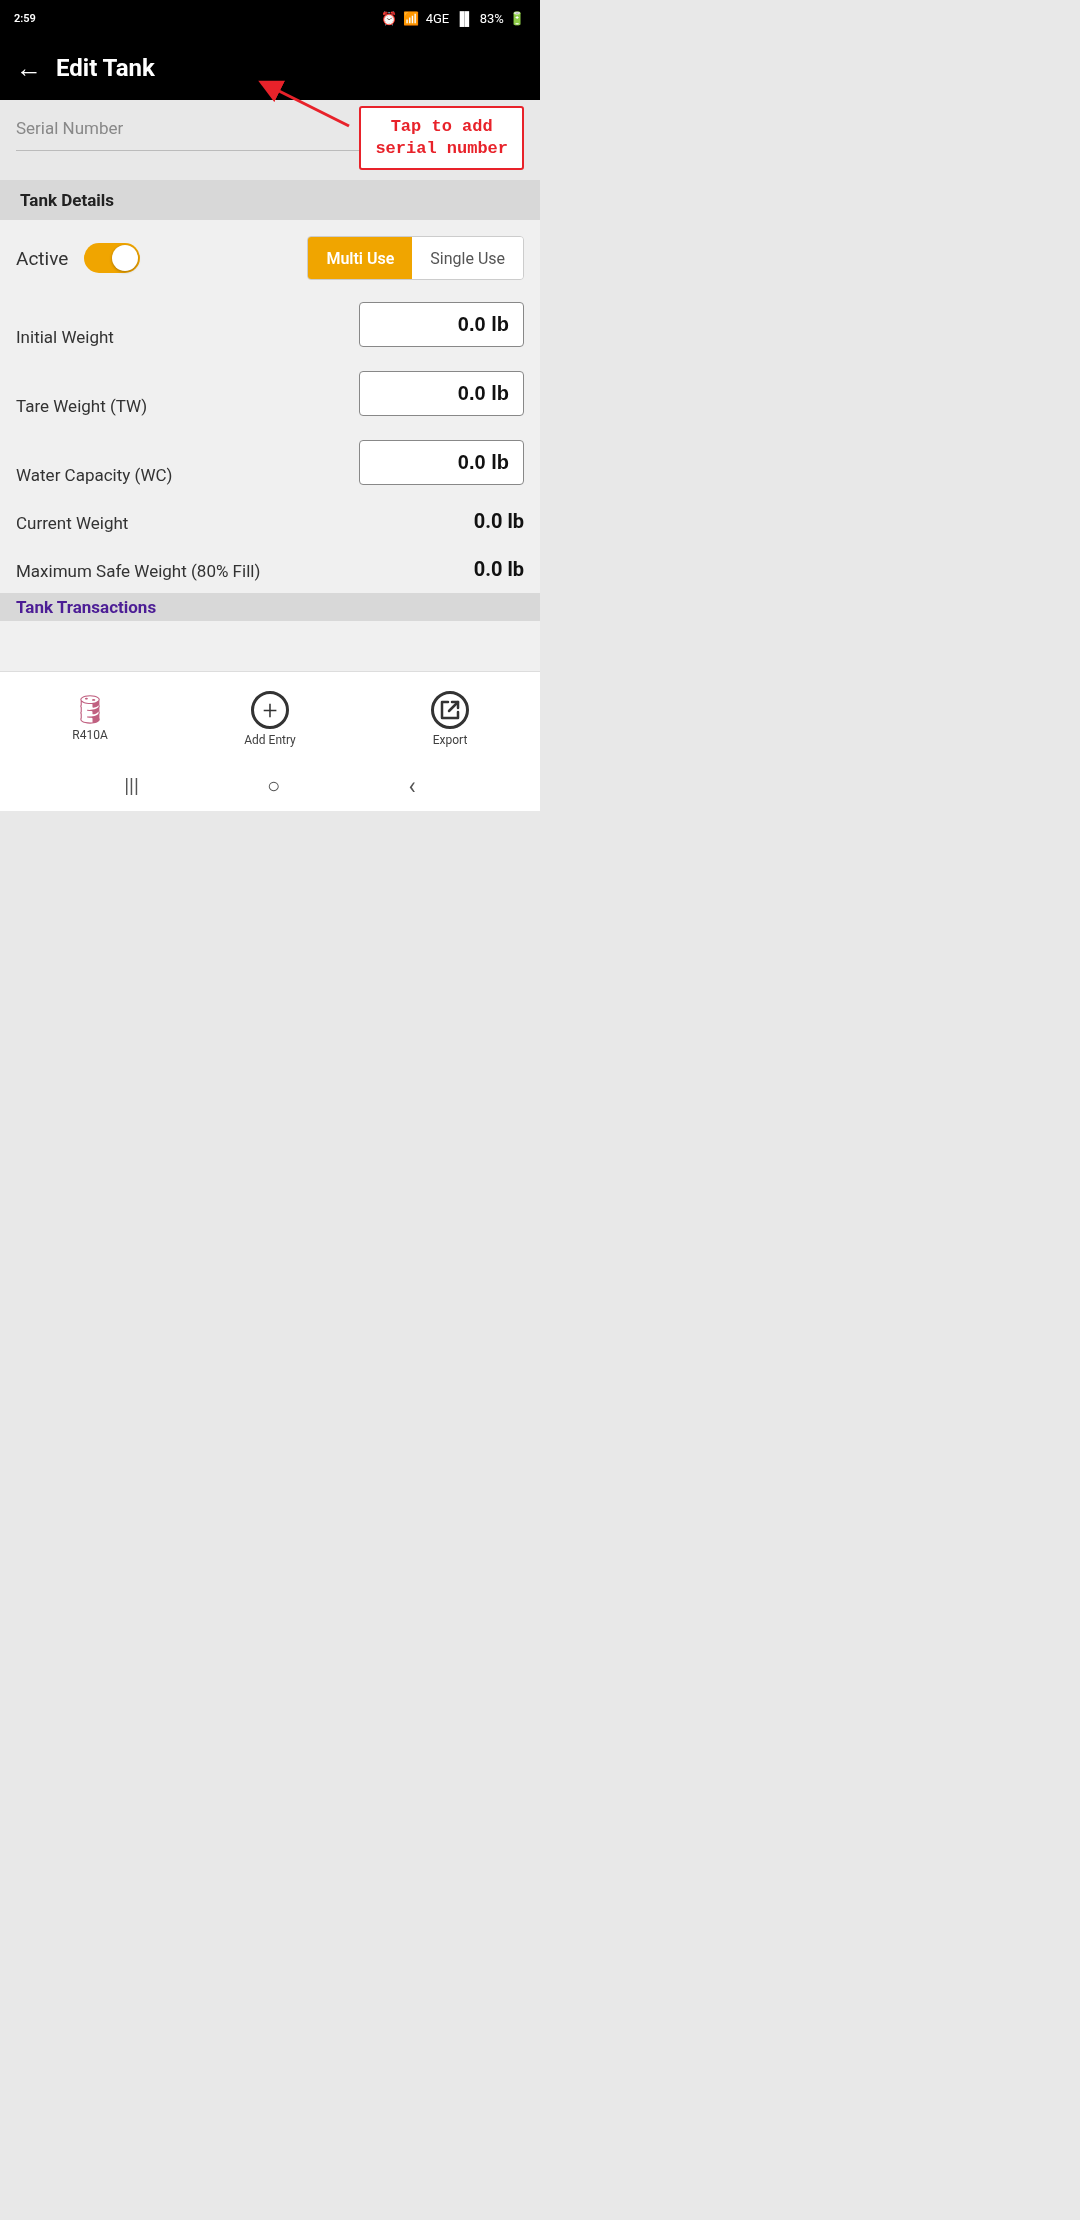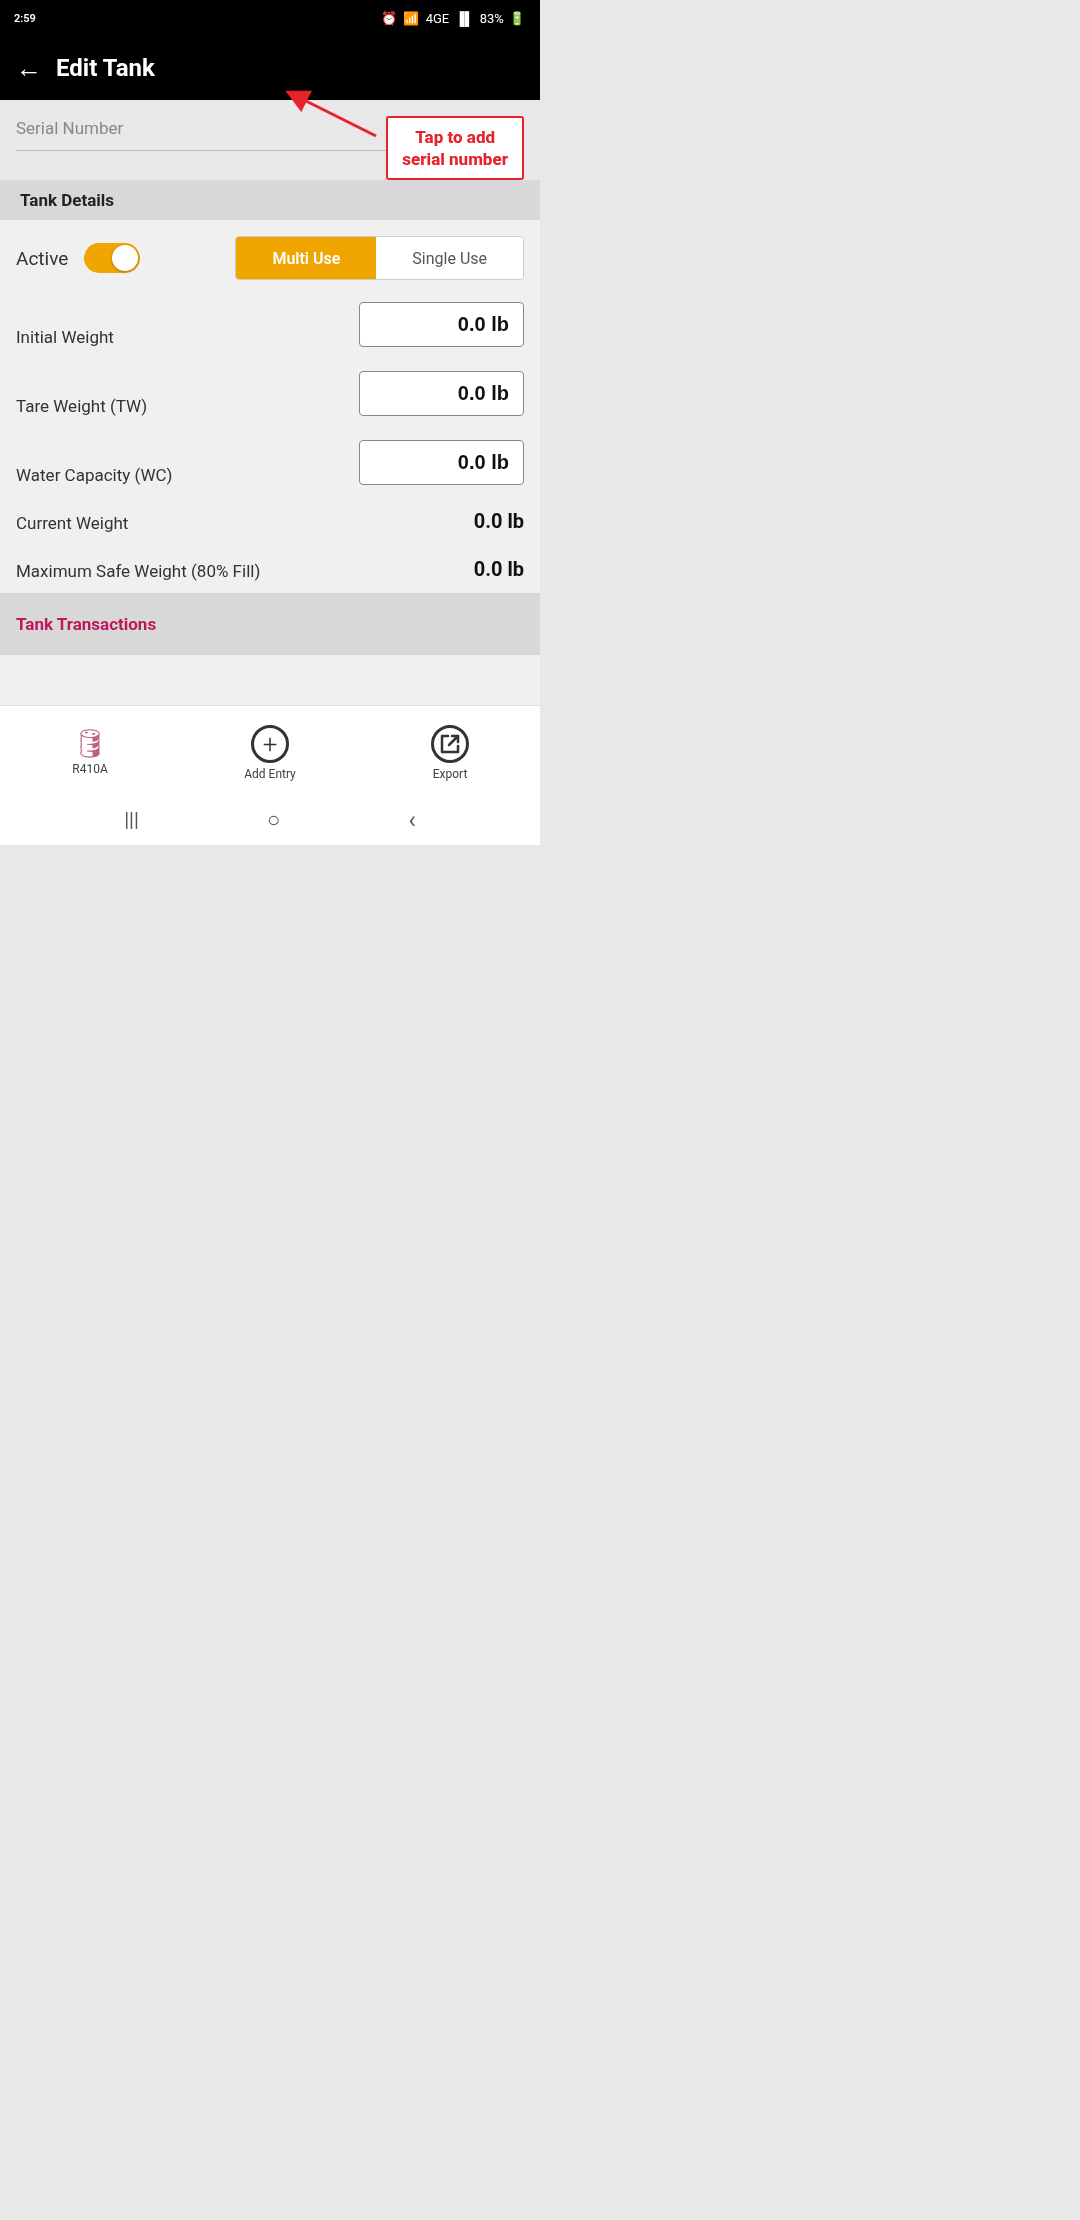--- a/index.html
+++ b/index.html
@@ -139,21 +139,21 @@
 
     
     .use-toggle {
       display: flex;
       border: 1.5px solid #ccc;
       border-radius: 4px;
       overflow: hidden;
       height: 44px;
     }
     .use-btn {
-      padding: 0 36px;
+      padding: 0 18px;
       font-size: 16px;
       display: flex;
       align-items: center;
       cursor: pointer;
     }
     .use-btn.active-btn {
       background: #f0a500;
       color: #fff;
       font-weight: 600;
     }
@@ -215,24 +215,24 @@
       left: 12px;
       background: #f0f0f0;
       padding: 0 4px;
       font-size: 14px;
       color: #777;
     }
 
     
     .transactions-section {
       background: #d8d8d8;
-      padding: 21px 16px;
+      padding: 4px 16px;
       font-size: 17px;
       font-weight: 700;
-      color: #be185d;
+      color: #4c1d95;
       margin-top: 0;
     }
     .transactions-body {
       background: #f0f0f0;
       min-height: 50px;
     }
 
     
     .bottom-nav {
       background: #fff;
@@ -292,21 +292,21 @@
 
 <div class="header">
   <span class="header-back">←</span>
   <span class="header-title">Edit Tank</span>
 </div>
 
 <div class="serial-number-section" style="position:relative; min-height:80px;">
   <span class="serial-number-label">Serial Number</span>
 
   
-  <div style="position:absolute; top:16px; right:16px; z-index:20;">
+  <div style="position:absolute; top:6px; right:16px; z-index:20;font-family:Liberation Mono, monospace;">
 
     <svg width="110" height="60" style="position:absolute; top:-30px; left:-110px; overflow:visible;">
       <defs>
         <marker id="arrowhead" markerWidth="8" markerHeight="8" refX="4" refY="4" orient="auto">
           <polygon points="0 0, 8 4, 0 8" fill="#e8222a"></polygon>
         </marker>
       </defs>
       <line x1="100" y1="50" x2="20" y2="10" stroke="#e8222a" stroke-width="3" marker-end="url(#arrowhead)"></line>
     </svg>
     <div class="tooltip-box">

